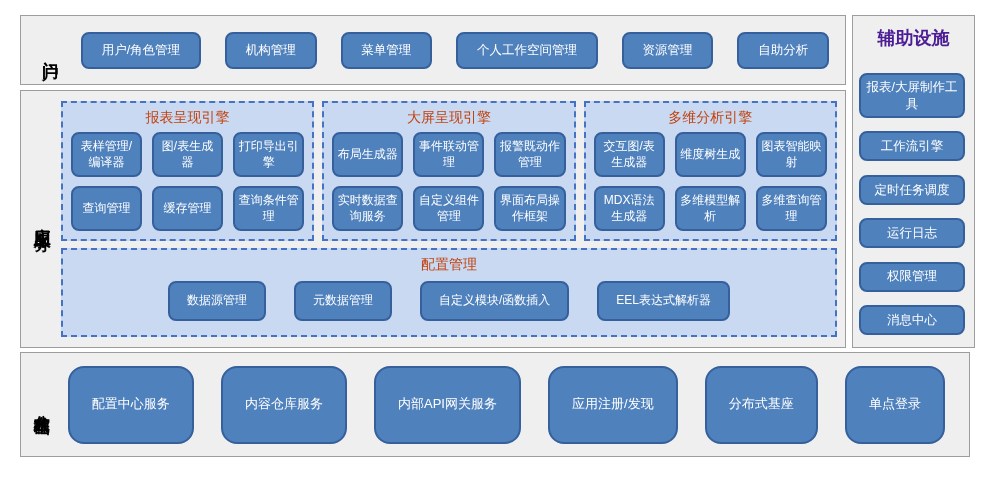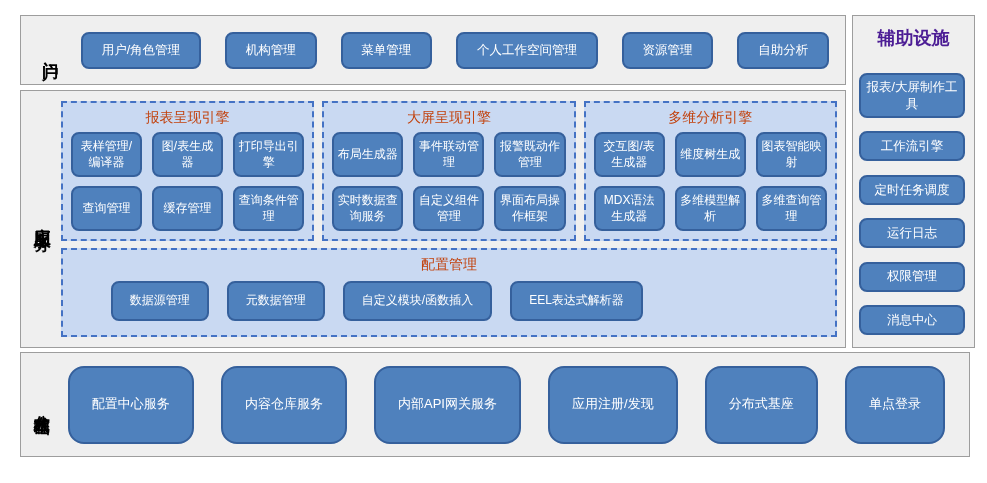--- a/index.html
+++ b/index.html
@@ -84,22 +84,22 @@
     flex:1; display:grid;
     grid-template-columns:repeat(3,1fr);
     grid-auto-rows:1fr;
     gap:9px 10px;
   }
   .panel-grid .btn { padding:2px 3px; }
 
   .config-panel { flex:1 1 34%; }
   .config-row {
     flex:1; display:flex; align-items:center;
-    justify-content:flex-start;
-    padding:2px 40px 6px 40px; gap:18px;
+    justify-content:center;
+    padding:2px 40px 6px 40px; gap:28px;
   }
   .config-row .btn { height:40px; padding:0 17px; white-space:nowrap; }
 
   
   .sec-aux {
     left:852px; top:15px; width:123px; height:333px;
     display:flex; flex-direction:column; align-items:center;
     padding:10px 6px 12px 6px;
   }
   .aux-title {

